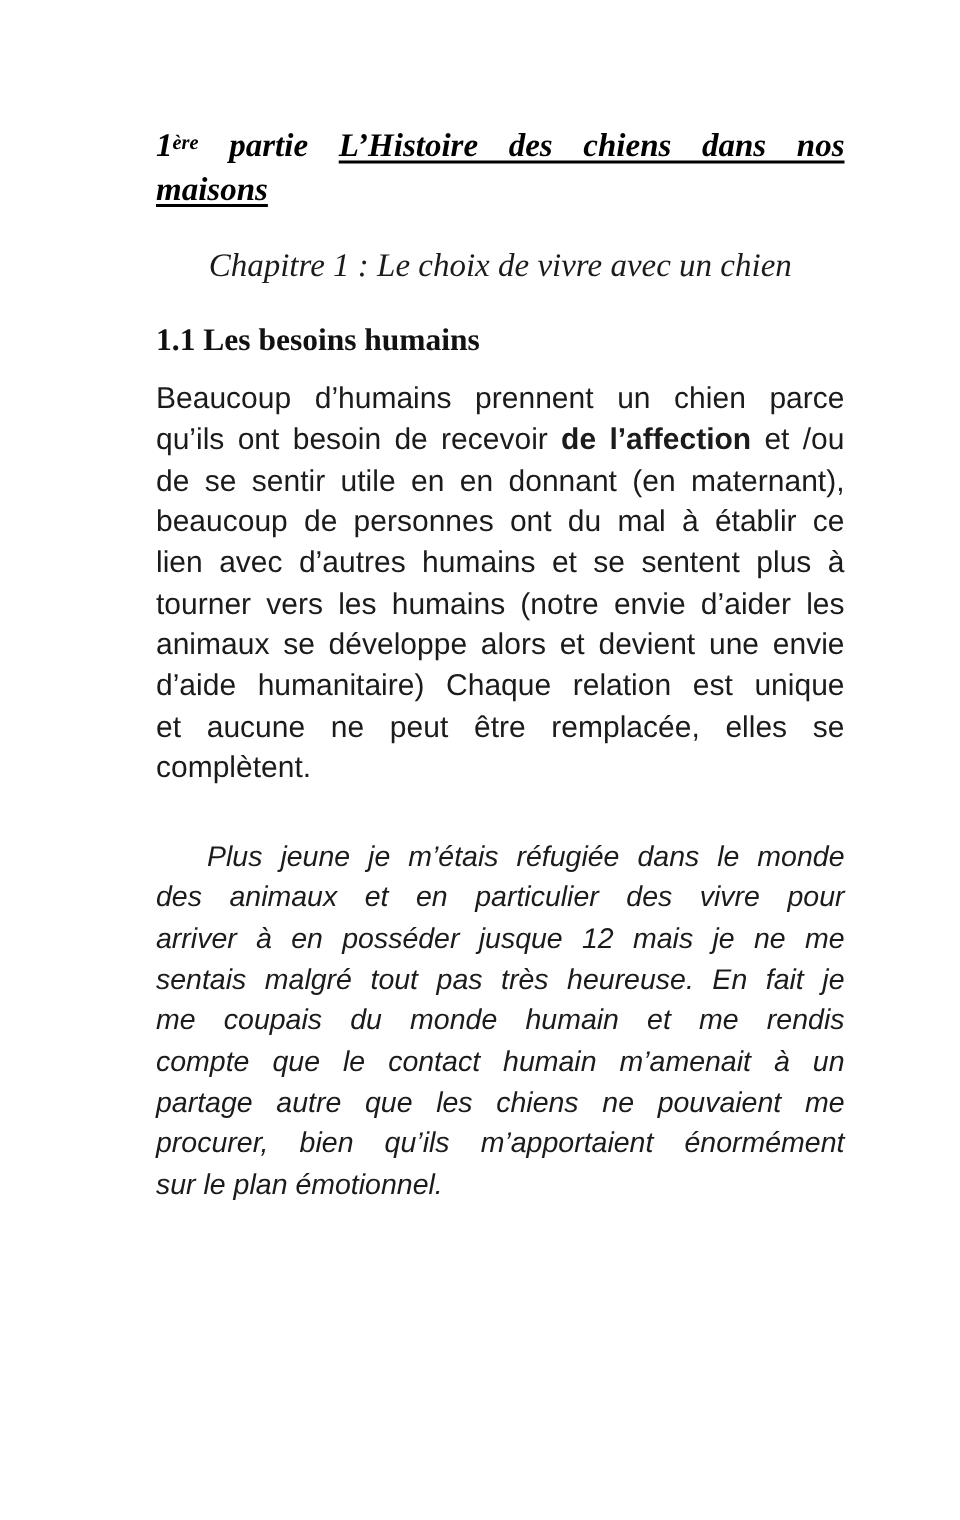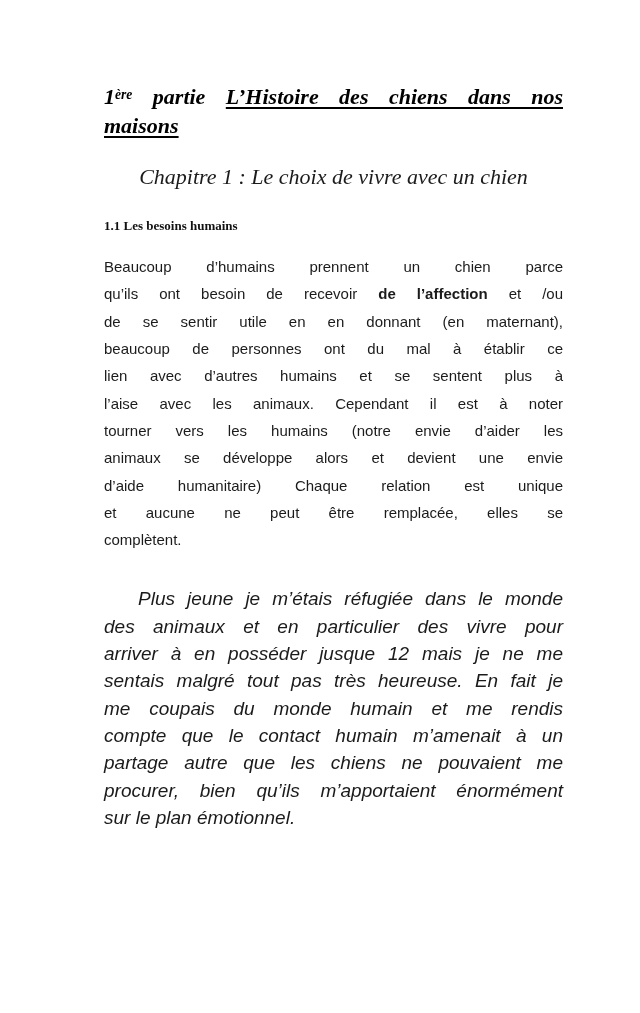--- a/index.html
+++ b/index.html
@@ -49,28 +49,28 @@
     line-height: 30px;
     white-space: nowrap;
     color: #1b1b1b;
     text-align: center;
   }
   
   .section {
     margin-top: 20px;
     font-family: "Liberation Serif", serif;
     font-weight: bold;
-    font-size: 13px;
+    font-size: 21px;
     line-height: 28px;
     color: #111111;
   }
   
   .body-par {
     margin-top: 13px;
-    font-size: 15px;
+    font-size: 20px;
     line-height: 27.3px;
   }
   .bline.j, .qline.j {
     text-align: justify;
     text-align-last: justify;
   }
   .body-par b {
     font-weight: bold;
   }
   
@@ -106,21 +106,20 @@
   <div class="chapter">Chapitre 1 : Le choix de vivre avec un chien</div>
 
   <div class="section">1.1 Les besoins humains</div>
 
   <div class="body-par">
     <div class="bline j">Beaucoup d’humains prennent un chien parce</div>
     <div class="bline j"><span>qu’ils ont besoin de recevoir </span><b>de l’affection</b><span> et /ou</span></div>
     <div class="bline j">de se sentir utile en en donnant (en maternant),</div>
     <div class="bline j">beaucoup de personnes ont du mal à établir ce</div>
     <div class="bline j">lien avec d’autres humains et se sentent plus à</div>
-    <div class="bline j">l’aise avec les animaux. Cependant il est à noter</div>
     <div class="bline j">tourner vers les humains (notre envie d’aider les</div>
     <div class="bline j">animaux se développe alors et devient une envie</div>
     <div class="bline j">d’aide humanitaire) Chaque relation est unique</div>
     <div class="bline j">et aucune ne peut être remplacée, elles se</div>
     <div class="bline">complètent.</div>
   </div>
 
   <div class="quote-par">
     <div class="qline j indent">Plus jeune je m’étais réfugiée dans le monde</div>
     <div class="qline j">des animaux et en particulier des vivre pour</div>

